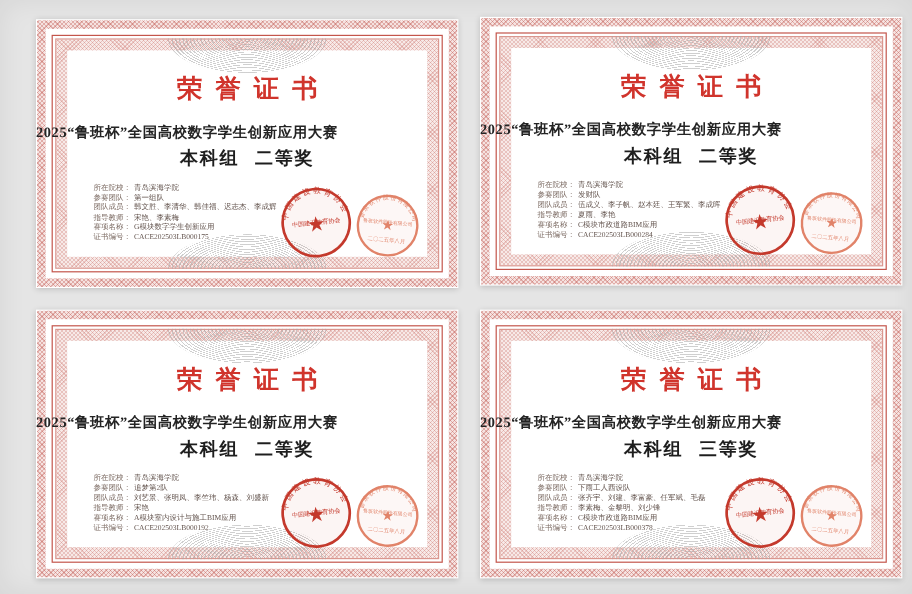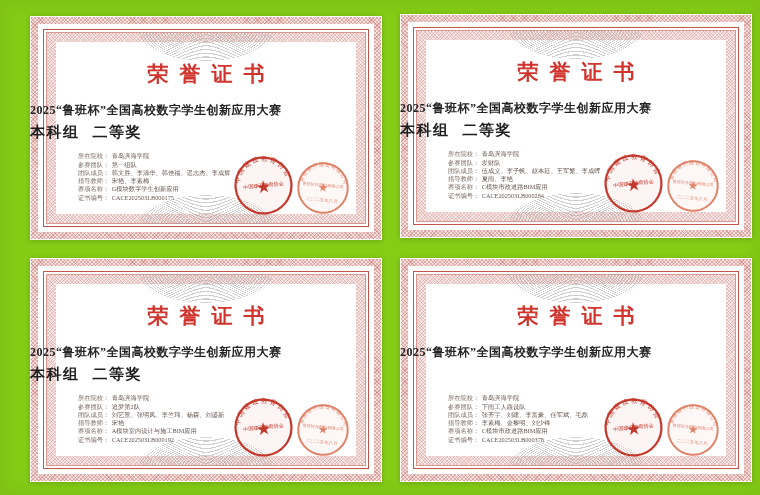--- a/index.html
+++ b/index.html
@@ -1,18 +1,18 @@
 <!DOCTYPE html>
 <html><head>
 <meta charset="utf-8">
 <style>
   html,body{margin:0;padding:0;background:#ffffff;}
   .board{
     position:relative; width:760px; height:495px; overflow:hidden;
-    background:#84cc16;
+    background:#e5e5e5;
     box-shadow: inset 0 0 24px rgba(0,0,0,.07);
     font-family:"Liberation Serif","DejaVu Serif",serif;
   }
   .cert{
     position:absolute; width:352px; height:224px; background:#ffffff;
     box-shadow:0 1px 5px rgba(0,0,0,.18);
   }
   
   .oband{
     position:absolute; inset:1px;
@@ -47,21 +47,21 @@
   .title{
     position:absolute; top:44px; left:0; right:0; text-align:center;
     font-size:21px; font-weight:bold; color:#d0342c;
     letter-spacing:11px; text-indent:11px;
   }
   .subtitle{
     position:absolute; top:86px; left:0; right:0; text-align:left;
     font-size:12px; font-weight:bold; color:#242424; letter-spacing:.5px;
   }
   .award{
-    position:absolute; top:107px; left:0; right:0; text-align:left;
+    position:absolute; top:107px; left:0; right:0; text-align:center;
     font-size:15px; font-weight:bold; color:#1e1e1e; letter-spacing:1.5px;
   }
   .award .gap{display:inline-block; width:13px;}
   .fields{
     position:absolute; left:48px; top:136px; width:420px;
     transform:scale(.5); transform-origin:0 0;
     font-size:12.5px; line-height:16.5px; color:#6e5c55;
   }
   .fields .lbl{color:#7b6a62;}
   .fields .val{margin-left:5px; color:#63544e;}
@@ -215,20 +215,23 @@
   <div class="oband-hole"></div>
   <div class="frame"></div>
   <div class="lace"></div>
   <div class="frame2"></div>
   <div class="content"></div>
   <div class="fan fan-top"></div>
   <div class="fan fan-bottom"></div>
 
   <div class="title">荣誉证书</div>
   <div class="subtitle">2025“鲁班杯”全国高校数字学生创新应用大赛</div>
+  <div class="award">
+    <span>本科组</span><span class="gap"></span><span>三等奖</span>
+  </div>
 
   <div class="fields">
     <div><span class="lbl">所在院校：</span><span class="val">青岛滨海学院</span></div>
     <div><span class="lbl">参赛团队：</span><span class="val">下雨工人西设队</span></div>
     <div><span class="lbl">团队成员：</span><span class="val">张齐宇、刘建、李富豪、任军斌、毛磊</span></div>
     <div><span class="lbl">指导教师：</span><span class="val">李素梅、金黎明、刘少锋</span></div>
     <div><span class="lbl">赛项名称：</span><span class="val">C模块市政道路BIM应用</span></div>
     <div><span class="lbl">证书编号：</span><span class="val">CACE202503LB000378</span></div>
   </div>
 

